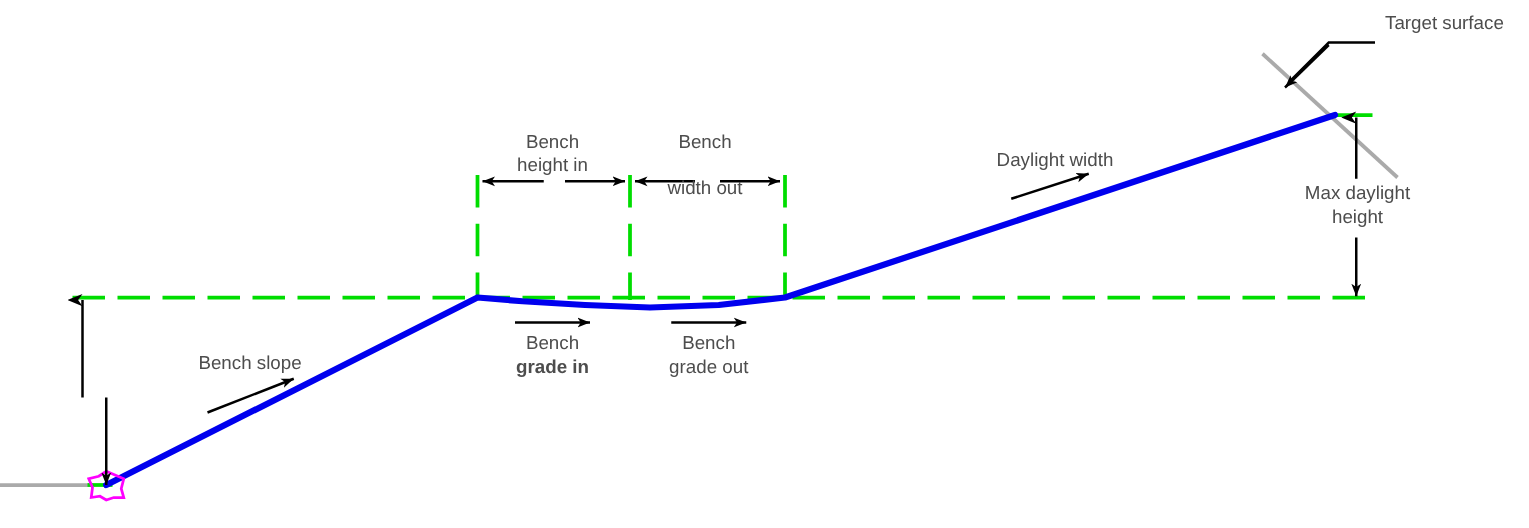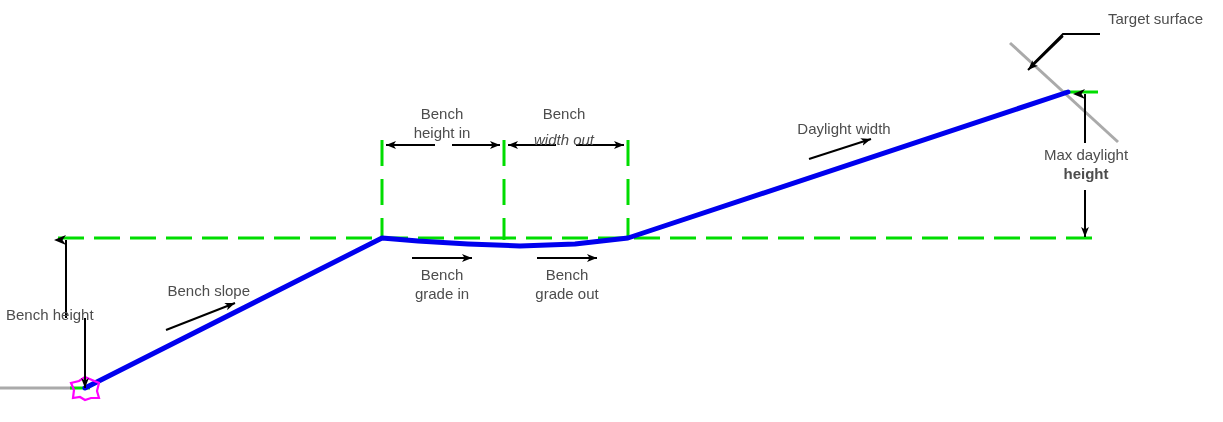--- a/index.html
+++ b/index.html
@@ -88,36 +88,35 @@
     <line x1="809" y1="159" x2="871" y2="139" stroke="#000000" stroke-width="2" marker-end="url(#arrHead)"></line>
 
     <line x1="1085" y1="143" x2="1085" y2="94" stroke="#000000" stroke-width="2" marker-end="url(#arrHeadUp)"></line>
 
     <line x1="1085" y1="190" x2="1085" y2="237" stroke="#000000" stroke-width="2" marker-end="url(#arrHead)"></line>
 
     <polyline points="1031,66 1063,34 1100,34" fill="none" stroke="#000000" stroke-width="2"></polyline>
     <line x1="1063" y1="36" x2="1028" y2="70" stroke="#000000" stroke-width="2" marker-end="url(#arrHead)"></line>
   </svg>
 
-  <div class="lbl lbl-left" style="left:6px; top:305px; width:125px;">Bench height</div>
 
-  <div class="lbl" style="left:150px; top:281px; width:100px;text-align:right;">Bench slope</div>
+  <div class="lbl" style="left:150px; top:281px; width:100px;">Bench slope</div>
 
   <div class="lbl" style="left:396px; top:104px; width:92px;">Bench</div>
   <div class="lbl" style="left:396px; top:123px; width:92px;">height in</div>
 
   <div class="lbl" style="left:518px; top:104px; width:92px;">Bench</div>
-  <div class="lbl" style="left:518px; top:130px; width:92px;font-style:italic;">width out</div>
+  <div class="lbl" style="left:518px; top:141px; width:92px;">width out</div>
 
   <div class="lbl" style="left:396px; top:265px; width:92px;">Bench</div>
-  <div class="lbl" style="left:396px; top:284px; width:92px;">grade in</div>
+  <div class="lbl" style="left:396px; top:284px; width:92px;font-weight:bold;">grade in</div>
 
   <div class="lbl" style="left:521px; top:265px; width:92px;">Bench</div>
   <div class="lbl" style="left:521px; top:284px; width:92px;">grade out</div>
 
   <div class="lbl" style="left:789px; top:119px; width:110px;">Daylight width</div>
 
   <div class="lbl" style="left:1028px; top:145px; width:116px;">Max daylight</div>
-  <div class="lbl" style="left:1028px; top:164px; width:116px;font-weight:bold;">height</div>
+  <div class="lbl" style="left:1028px; top:164px; width:116px;">height</div>
 
   <div class="lbl lbl-left" style="left:1108px; top:9px; width:120px;">Target surface</div>
 
 </div>
 
 </body></html>

